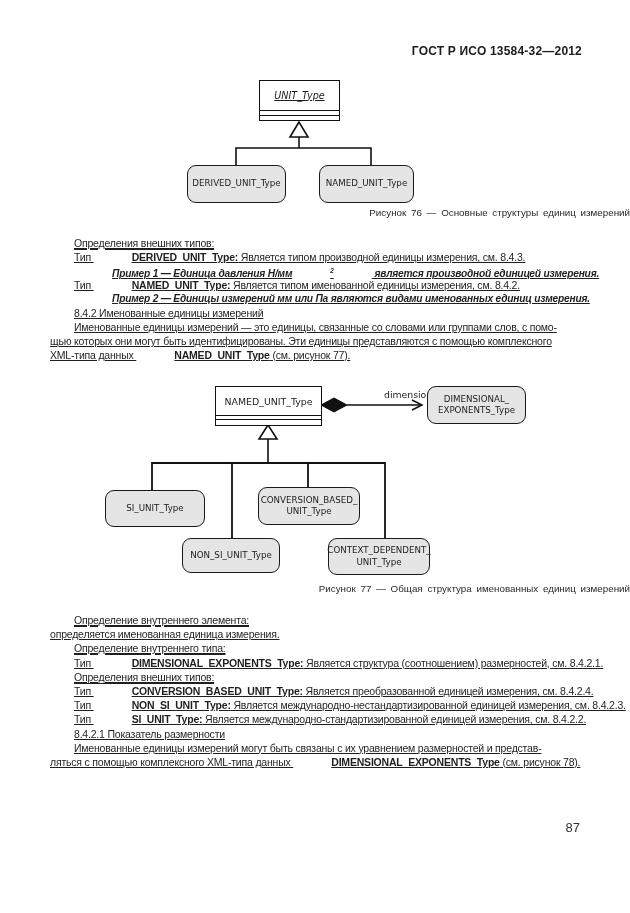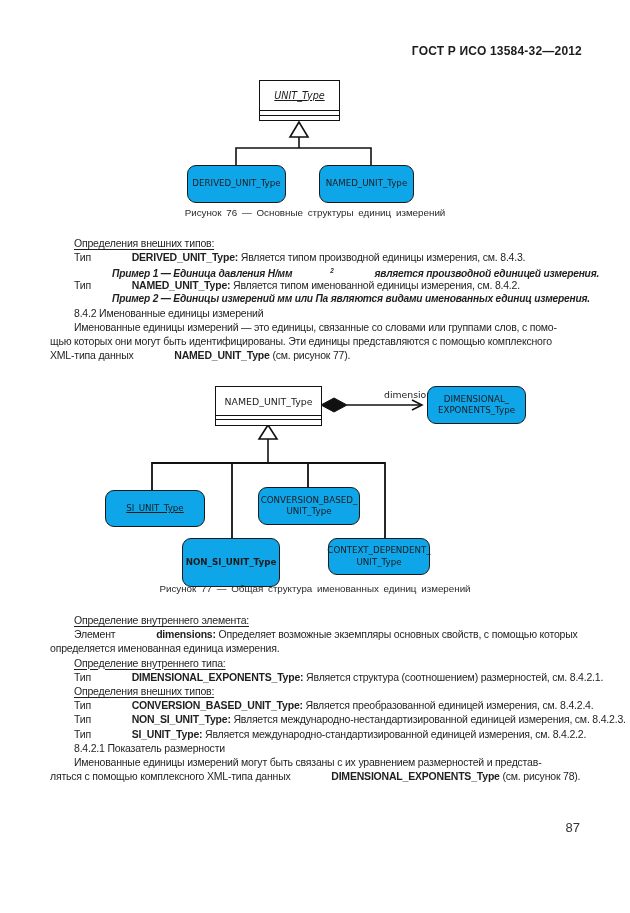--- a/index.html
+++ b/index.html
@@ -16,37 +16,37 @@
   .clsbox{
     position:absolute;box-sizing:border-box;background:#fff;border:1.7px solid #111;
   }
   .clsbox .ctitle{
     position:absolute;left:0;right:0;top:1px;height:26px;display:flex;align-items:center;justify-content:center;
     font-family:"DejaVu Sans",sans-serif;font-size:9.4px;
   }
   .clsbox .abstract{font-style:italic;text-decoration:underline;}
   .cline{position:absolute;left:0;right:0;height:0;border-top:1.5px solid #111;}
   .rbox{
-    position:absolute;box-sizing:border-box;background:#0ea5e9;border:1.5px solid #1a1a1a;border-radius:9px;
+    position:absolute;box-sizing:border-box;background:#e5e5e5;border:1.5px solid #1a1a1a;border-radius:9px;
     display:flex;flex-direction:column;align-items:center;justify-content:center;
     font-family:"DejaVu Sans",sans-serif;font-size:8.7px;line-height:1.3;text-align:center;
   }
   .assoclabel{
     position:absolute;font-family:"DejaVu Sans",sans-serif;font-size:9.3px;color:#222;margin-left:43px;
   }
   .figcap{
-    position:absolute;left:0;width:630px;text-align:center;font-size:9.8px;color:#2a2a2a;word-spacing:2px;
+    position:absolute;left:0;width:630px;text-align:right;font-size:9.8px;color:#2a2a2a;word-spacing:2px;
   }
   
   .tblock{
     position:absolute;left:50px;width:560px;font-size:10.5px;letter-spacing:-.2px;color:#1f1f1f;
   }
   #tb1 .tline{height:14px;line-height:14px;}
   #tb2 .tline{height:14.2px;line-height:14.2px;}
-  .tline{white-space:nowrap;}
+  .tline{white-space:nowrap;text-decoration:underline;}
   .ind{padding-left:24px;}
   .ex{font-size:10.2px;}
   .s-b{font-weight:bold;margin-left:38px;}
   .s-i{font-style:italic;}
   .s-u{text-decoration:underline;text-underline-offset:2px;}
   .s-p{vertical-align:super;font-size:.62em;letter-spacing:0;}
   .pagenum{position:absolute;top:820px;right:50px;font-size:13px;color:#333;}
 </style>
 </head>
 <body>
@@ -99,39 +99,38 @@
   <div class="ctitle">NAMED_UNIT_Type</div>
   <div class="cline" style="top:27.5px;"></div>
   <div class="cline" style="top:31.8px;"></div>
 </div>
 <div class="assoclabel" style="left:341px;top:389px;">dimensions</div>
 <div class="assoclabel" style="left:394px;top:389px;">0..1</div>
 <div class="rbox" style="left:427px;top:386px;width:99px;height:38px;">
   <span>DIMENSIONAL_</span>
   <span>EXPONENTS_Type</span>
 </div>
-<div class="rbox" style="left:105px;top:490px;width:100px;height:37px;text-decoration:underline;">
+<div class="rbox" style="left:105px;top:490px;width:100px;height:37px;">
   <span>SI_UNIT_Type</span>
 </div>
 <div class="rbox" style="left:258px;top:487px;width:102px;height:38px;">
   <span>CONVERSION_BASED_</span>
   <span>UNIT_Type</span>
 </div>
-<div class="rbox" style="left:182px;top:538px;width:98px;height:49px;font-weight:bold;">
+<div class="rbox" style="left:182px;top:538px;width:98px;height:35px;">
   <span>NON_SI_UNIT_Type</span>
 </div>
 <div class="rbox" style="left:328px;top:538px;width:102px;height:37px;">
   <span>CONTEXT_DEPENDENT_</span>
   <span>UNIT_Type</span>
 </div>
 <div class="figcap" style="top:583px;">Рисунок 77 — Общая структура именованных единиц измерений</div>
 
 <div class="tblock" id="tb2" style="top:613px;">
     <div class="tline ind"><span class="s-u">Определение внутреннего элемента:</span></div>
-    <div class="tline ind"><span>Элемент </span><span class="s-b">dimensions:</span><span> Определяет возможные экземпляры основных свойств, с помощью которых</span></div>
     <div class="tline"><span>определяется именованная единица измерения.</span></div>
     <div class="tline ind"><span class="s-u">Определение внутреннего типа:</span></div>
     <div class="tline ind"><span>Тип </span><span class="s-b">DIMENSIONAL_EXPONENTS_Type:</span><span> Является структура (соотношением) размерностей, см. 8.4.2.1.</span></div>
     <div class="tline ind"><span class="s-u">Определения внешних типов:</span></div>
     <div class="tline ind"><span>Тип </span><span class="s-b">CONVERSION_BASED_UNIT_Type:</span><span> Является преобразованной единицей измерения, см. 8.4.2.4.</span></div>
     <div class="tline ind"><span>Тип </span><span class="s-b">NON_SI_UNIT_Type:</span><span> Является международно-нестандартизированной единицей измерения, см. 8.4.2.3.</span></div>
     <div class="tline ind"><span>Тип </span><span class="s-b">SI_UNIT_Type:</span><span> Является международно-стандартизированной единицей измерения, см. 8.4.2.2.</span></div>
     <div class="tline ind"><span>8.4.2.1 Показатель размерности</span></div>
     <div class="tline ind"><span>Именованные единицы измерений могут быть связаны с их уравнением размерностей и представ-</span></div>
     <div class="tline"><span>ляться с помощью комплексного XML-типа данных </span><span class="s-b">DIMENSIONAL_EXPONENTS_Type</span><span> (см. рисунок 78).</span></div>

